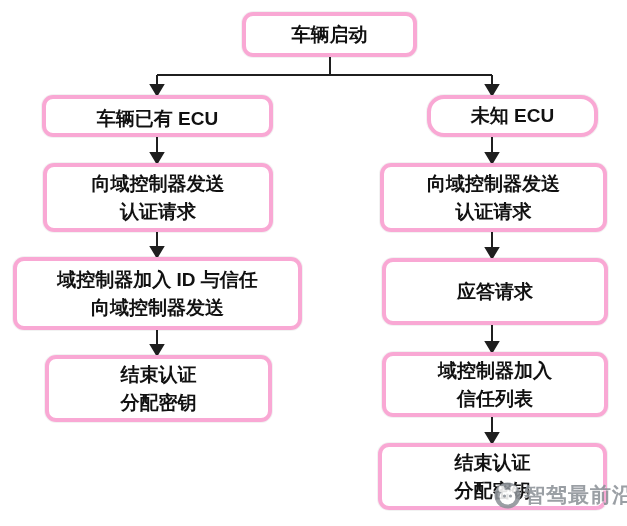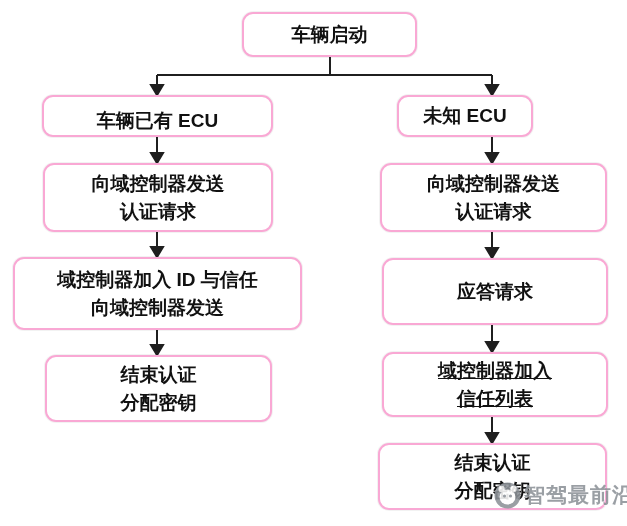--- a/index.html
+++ b/index.html
@@ -14,44 +14,44 @@
   .connectors {
     position: absolute;
     left: 0; top: 0;
     width: 627px; height: 526px;
     pointer-events: none;
   }
   .node {
     position: absolute;
     box-sizing: border-box;
     background: #ffffff;
-    border: 2px solid #f9a8d4;
+    border: 4px solid #f9a8d4;
     border-radius: 11px;
     display: flex;
     flex-direction: column;
     align-items: center;
     justify-content: center;
     text-align: center;
     font-weight: 700;
     font-size: 19px;
     line-height: 28px;
     color: #111111;
     box-shadow: 0 0 0 1px rgba(0,0,0,0.05);
   }
   .node span { display: block; white-space: nowrap; }
   
   .n-start  { left: 242px; top: 12px;  width: 175px; height: 45px; }
   .n-l1     { left: 42px;  top: 95px;  width: 231px; height: 42px; justify-content: flex-end; }
   .n-l2     { left: 43px;  top: 163px; width: 230px; height: 69px; }
   .n-l3     { left: 13px;  top: 257px; width: 289px; height: 73px; }
   .n-l4     { left: 45px;  top: 355px; width: 227px; height: 67px; }
-  .n-r1     { left: 397px; top: 95px;  width: 136px; height: 42px; }
+  .n-r1     { left: 427px; top: 95px;  width: 171px; height: 42px; border-radius: 17px; }
   .n-r2     { left: 380px; top: 163px; width: 227px; height: 69px; }
   .n-r3     { left: 382px; top: 258px; width: 226px; height: 67px; }
-  .n-r4     { left: 382px; top: 352px; width: 226px; height: 65px; text-decoration: underline; }
+  .n-r4     { left: 382px; top: 352px; width: 226px; height: 65px; }
   .n-r5     { left: 378px; top: 443px; width: 229px; height: 67px; }
   .watermark {
     position: absolute;
     left: 494px;
     top: 481px;
     display: flex;
     align-items: center;
     gap: 3px;
     z-index: 5;
     opacity: 0.88;

